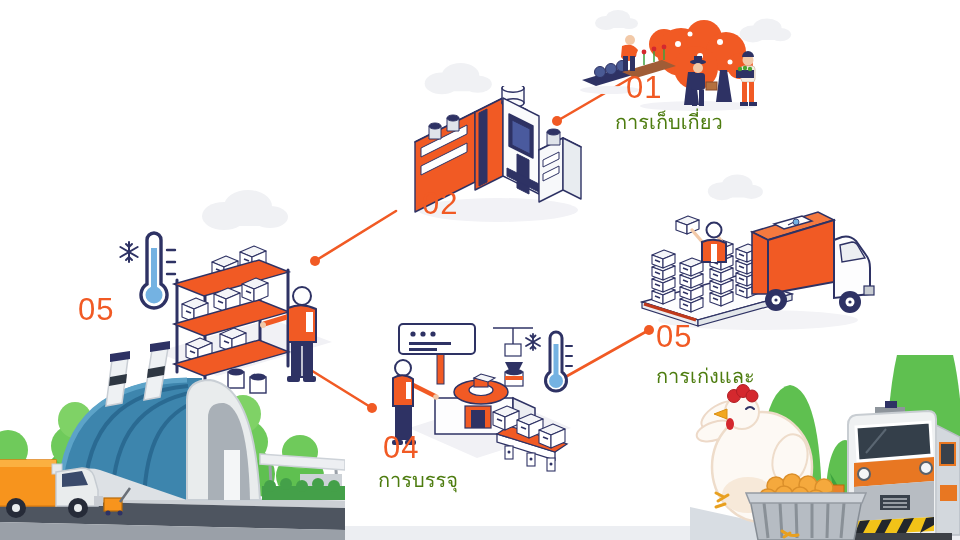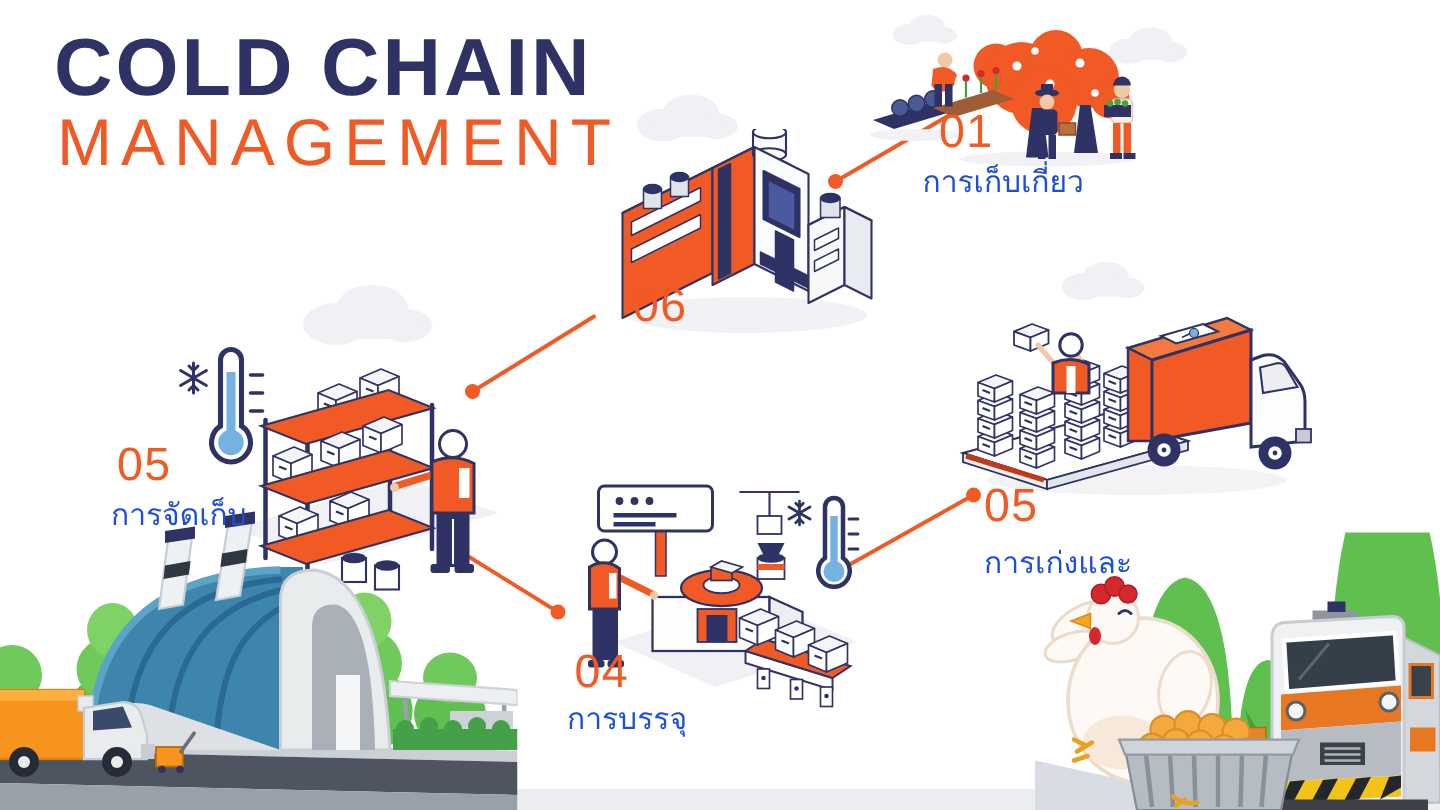--- a/index.html
+++ b/index.html
@@ -4,21 +4,21 @@
 <style>
   html,body{margin:0;padding:0;background:#ffffff;}
   .stage{position:relative;width:960px;height:540px;background:#ffffff;overflow:hidden;
          font-family:"Liberation Sans",sans-serif;}
   .layer{position:absolute;left:0;top:0;pointer-events:none;}
   .art{position:absolute;}
   .title-block{position:absolute;left:36px;top:18px;line-height:1;}
   .title-block h1{margin:0;font-size:54px;font-weight:800;letter-spacing:2px;color:#2e3264;}
   .title-block h2{margin:2px 0 0 2px;font-size:44px;font-weight:500;letter-spacing:6px;color:#f15a24;}
   .step-num{position:absolute;font-size:31px;font-weight:400;color:#f15a24;letter-spacing:1px;line-height:1;}
-  .step-label{position:absolute;font-size:20px;font-weight:500;color:#1d4ed8;line-height:1.25;white-space:nowrap;font-family:Liberation Serif, serif;}
+  .step-label{position:absolute;font-size:20px;font-weight:500;color:#4d7c0f;line-height:1.25;white-space:nowrap;font-family:Liberation Serif, serif;}
   .bottom-strip{position:absolute;left:300px;top:526px;width:660px;height:14px;background:#eceef2;}
 </style>
 </head>
 <body>
 
 <div class="stage">
 
   <svg class="layer" width="960" height="540">
     <g fill="#f0f1f4">
       <g transform="translate(196,186)">
@@ -62,24 +62,20 @@
         <circle cx="557" cy="121" r="5" stroke="none"></circle>
       <line x1="396" y1="211" x2="315" y2="261"></line>
         <circle cx="315" cy="261" r="5" stroke="none"></circle>
       <line x1="301" y1="364" x2="372" y2="408"></line>
         <circle cx="372" cy="408" r="5" stroke="none"></circle>
       <line x1="560" y1="380" x2="649" y2="330"></line>
         <circle cx="649" cy="330" r="5" stroke="none"></circle>
     </g>
   </svg>
 
-  <div class="title-block">
-    <h1>COLD CHAIN</h1>
-    <h2>MANAGEMENT</h2>
-  </div>
 
   <svg class="art" style="left:578px;top:10px" width="190" height="102" viewBox="0 0 190 102">
     <ellipse cx="120" cy="96" rx="58" ry="5" fill="#f2f2f6"></ellipse>
     <ellipse cx="32" cy="80" rx="30" ry="4" fill="#f2f2f6"></ellipse>
     <g>
       <g fill="#f15a24">
         <circle cx="86" cy="34" r="15"></circle>
           <circle cx="103" cy="42" r="24"></circle>
           <circle cx="126" cy="28" r="18"></circle>
         <circle cx="148" cy="42" r="20"></circle>
@@ -583,24 +579,23 @@
     </g>
     <g stroke="#e8a020" stroke-width="3" stroke-linecap="round" fill="none">
       <path d="M38,140 l-10,6 m-2,-8 l8,4 m-8,10 l9,-3"></path>
       <path d="M92,176 q8,6 16,4 m-14,2 l6,-4"></path>
     </g>
   </svg>
 
   <div class="step-num" style="left:626px;top:72px">01</div>
   <div class="step-label" style="left:615px;top:110px">การเก็บเกี่ยว</div>
 
-  <div class="step-num" style="left:422px;top:188px">06</div>
+  <div class="step-num" style="left:422px;top:188px">02</div>
 
   <div class="step-num" style="left:78px;top:294px">05</div>
-  <div class="step-label" style="left:74px;top:332px">การจัดเก็บ</div>
 
   <div class="step-num" style="left:383px;top:432px">04</div>
   <div class="step-label" style="left:378px;top:468px">การบรรจุ</div>
 
   <div class="step-num" style="left:656px;top:321px">05</div>
   <div class="step-label" style="left:656px;top:364px">
     <div>การเก่งและ</div>
   </div>
 
 </div>

